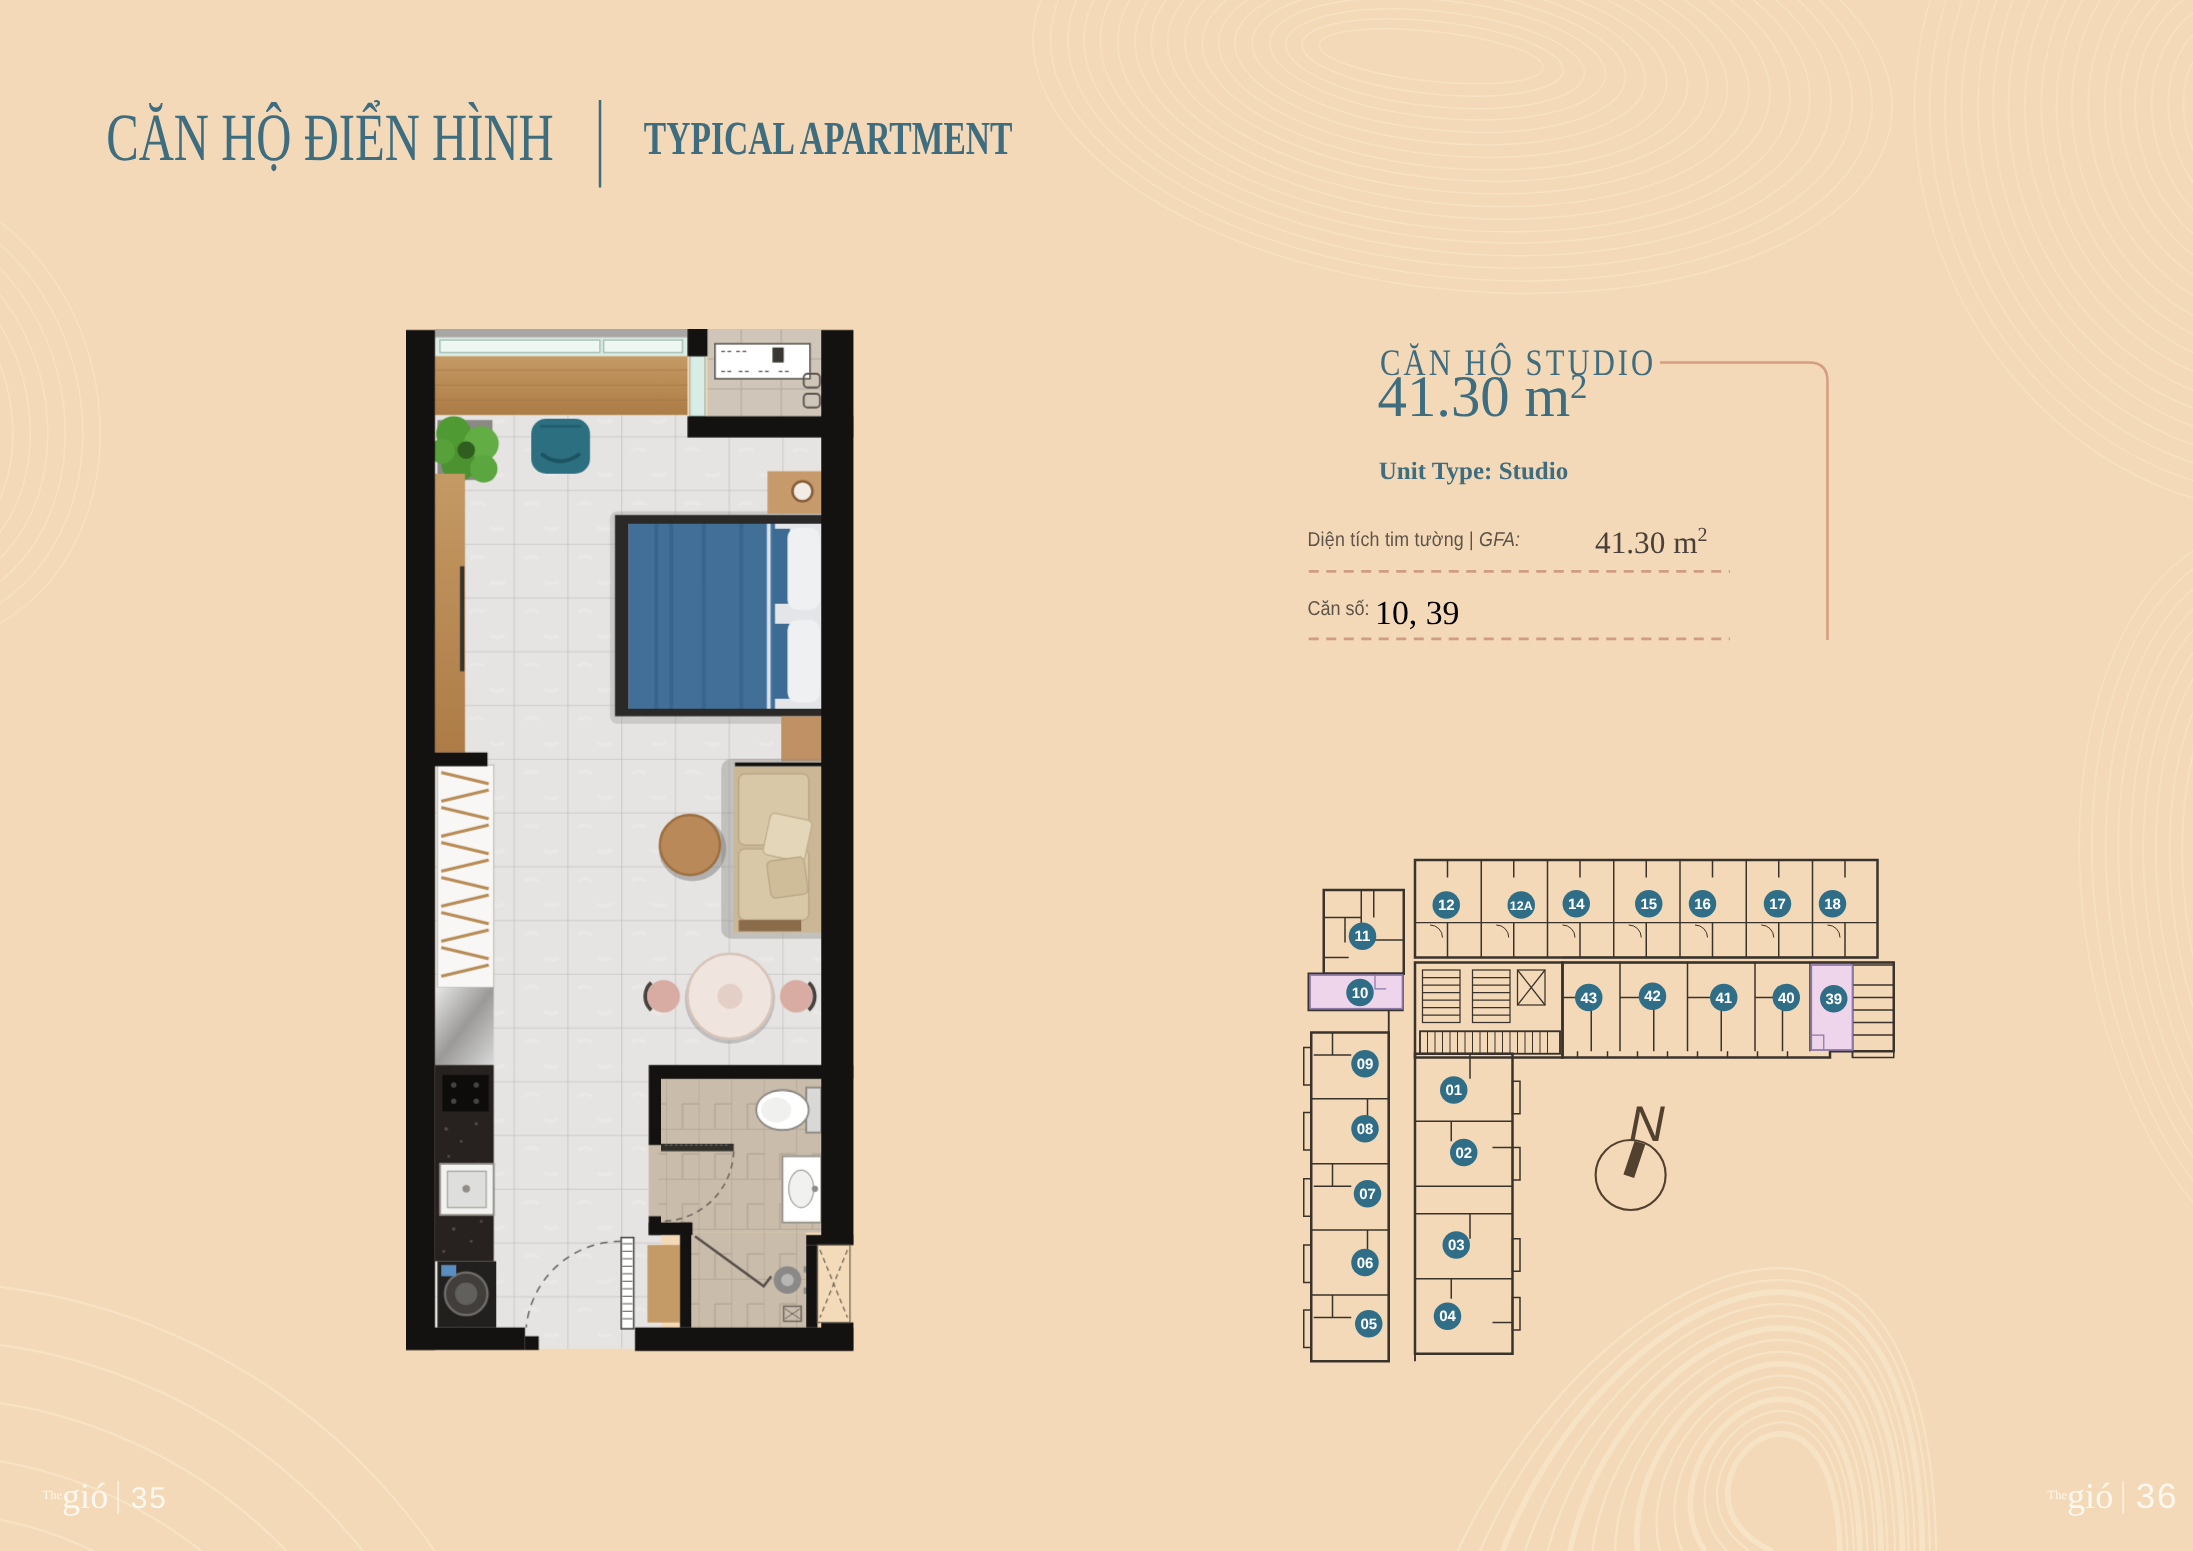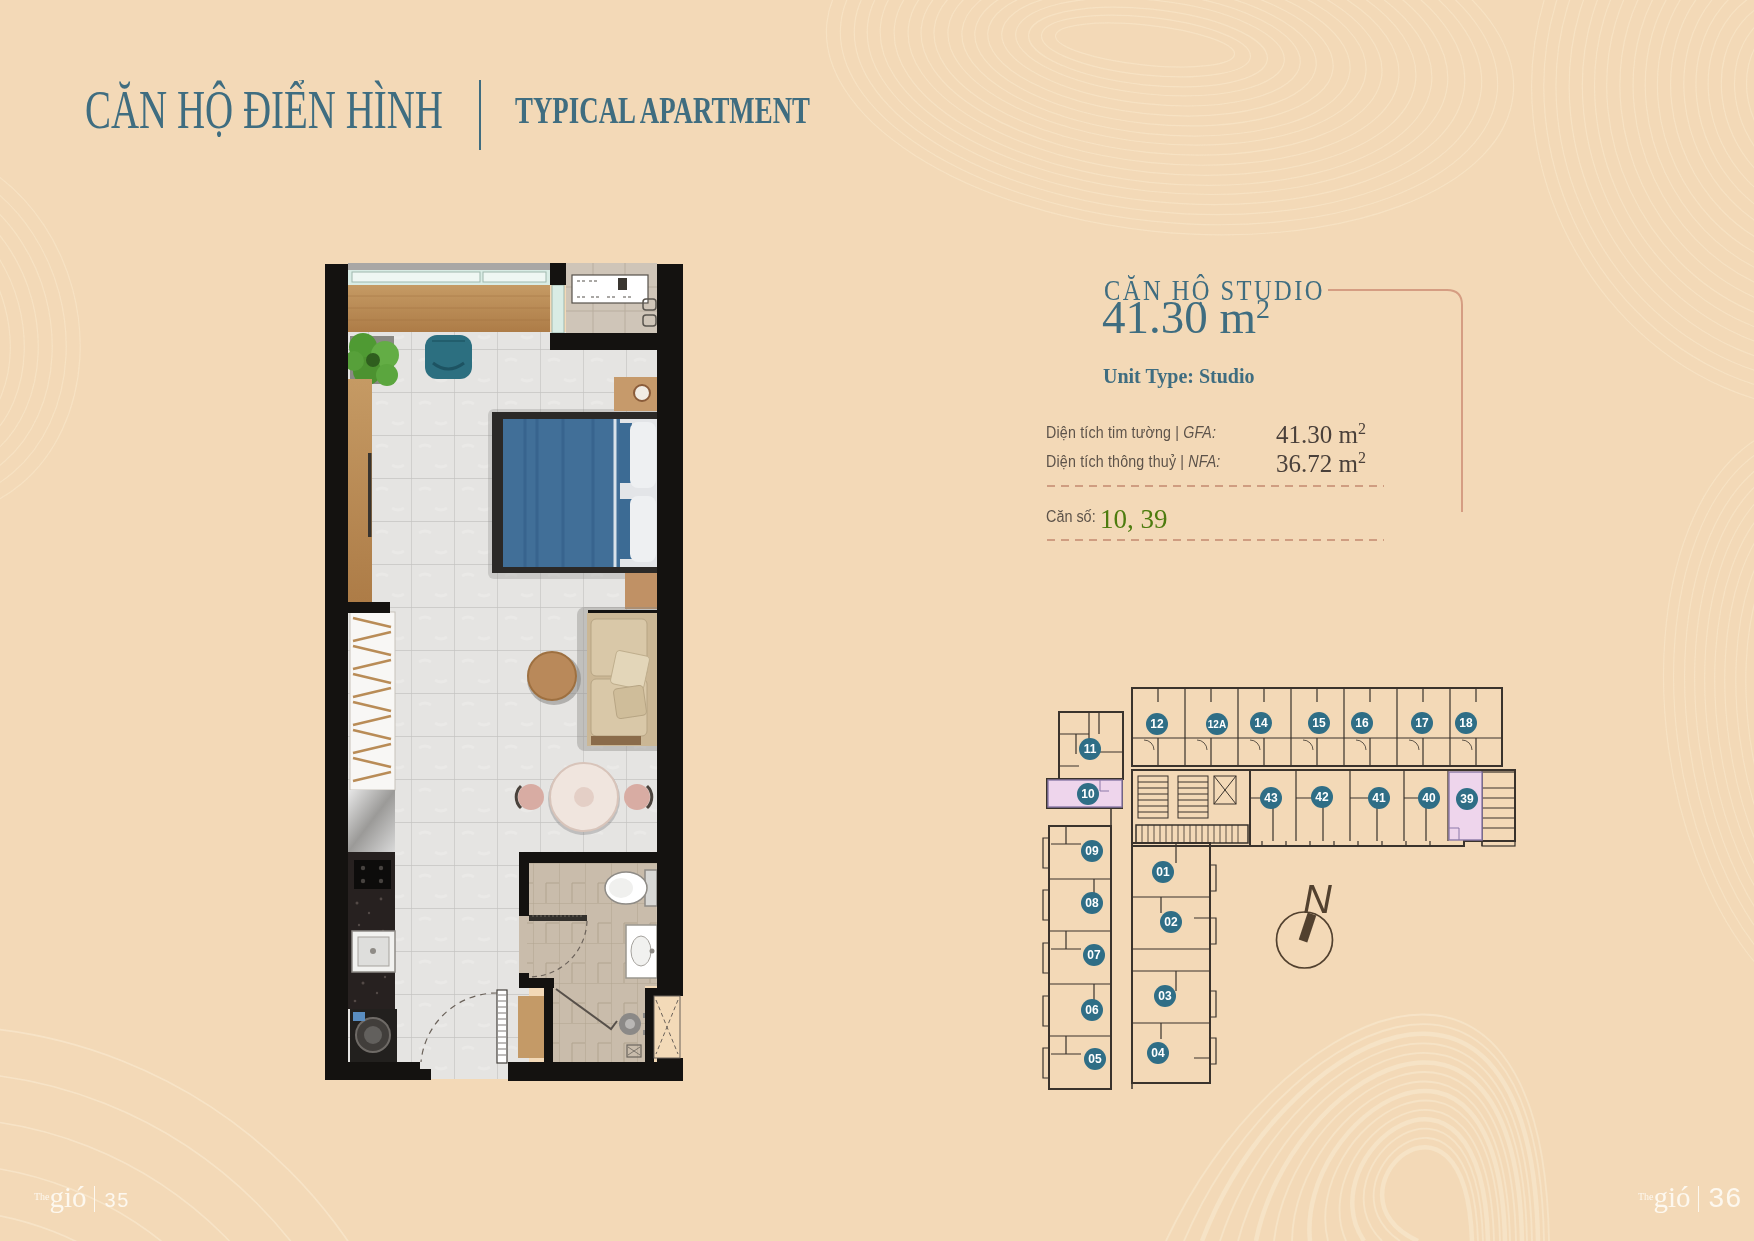--- a/index.html
+++ b/index.html
@@ -142,43 +142,39 @@
 </svg>
 </div>
 
 <div class="abs" style="left:1046px;top:404px;width:360px;">
 
   <div style="position:relative;height:28px;margin-top:20px;">
     <span style="font-size:16px;color:#5d534a;letter-spacing:0.2px;display:inline-block;transform:scaleX(0.89);transform-origin:0 0;white-space:nowrap;">Diện tích tim tường | <i>GFA:</i></span>
     <span style="position:absolute;left:230px;top:-4px;font-family:'Liberation Serif',serif;font-size:25px;color:#4a403a;">41.30 m<sup style="font-size:16px;">2</sup></span>
   </div>
 
-  <div style="position:relative;height:28px;margin-top:1px;">
-    <span style="font-size:16px;color:#5d534a;letter-spacing:0.2px;display:inline-block;transform:scaleX(0.89);transform-origin:0 0;white-space:nowrap;">Diện tích thông thuỷ | <i>NFA:</i></span>
-    <span style="position:absolute;left:230px;top:-4px;font-family:'Liberation Serif',serif;font-size:25px;color:#4a403a;">36.72 m<sup style="font-size:16px;">2</sup></span>
-  </div>
 
   <svg width="340" height="4" style="display:block;margin-top:3px;">
       <line x1="1" y1="2" x2="338" y2="2" stroke="#cf9d81" stroke-width="2.2" stroke-dasharray="8 6"></line>
     </svg>
 
   <div style="position:relative;height:30px;margin-top:20px;">
     <span style="font-size:16px;color:#5d534a;display:inline-block;transform:scaleX(0.9);transform-origin:0 0;">Căn số:</span>
-    <span style="position:absolute;left:54px;top:-4px;font-family:'Liberation Serif',serif;font-size:27px;color:#4d7c0f;">10, 39</span>
+    <span style="position:absolute;left:54px;top:-4px;font-family:'Liberation Serif',serif;font-size:27px;color:#000000;">10, 39</span>
   </div>
 
   <svg width="340" height="4" style="display:block;margin-top:0px;">
       <line x1="1" y1="2" x2="338" y2="2" stroke="#cf9d81" stroke-width="2.2" stroke-dasharray="8 6"></line>
     </svg>
 </div>
 
 <div class="abs" style="left:34px;top:1181px;color:#fdf8ef;">
   <span style="font-family:'Liberation Serif',serif;font-size:10px;vertical-align:7px;">The</span><span style="font-family:'Liberation Serif',serif;font-size:29px;">gió</span>
   <span style="display:inline-block;width:1px;height:26px;background:#fdf8ef;vertical-align:-5px;margin:0 5px 0 3px;"></span>
-  <span style="font-size:20px;letter-spacing:1.5px;margin-top:36px;">35</span>
+  <span style="font-size:24px;letter-spacing:1.5px;margin-top:36px;">35</span>
 </div>
 
 <div class="abs" style="left:1638px;top:1181px;color:#fdf8ef;">
   <span style="font-family:'Liberation Serif',serif;font-size:10px;vertical-align:7px;">The</span><span style="font-family:'Liberation Serif',serif;font-size:29px;">gió</span>
   <span style="display:inline-block;width:1px;height:26px;background:#fdf8ef;vertical-align:-5px;margin:0 5px 0 3px;"></span>
   <span style="font-size:28px;letter-spacing:1.5px;">36</span>
 </div>
 
 <div class="abs" style="left:325px;top:263px;">
 <svg width="358" height="818" viewBox="0 0 358 818" id="plan">

